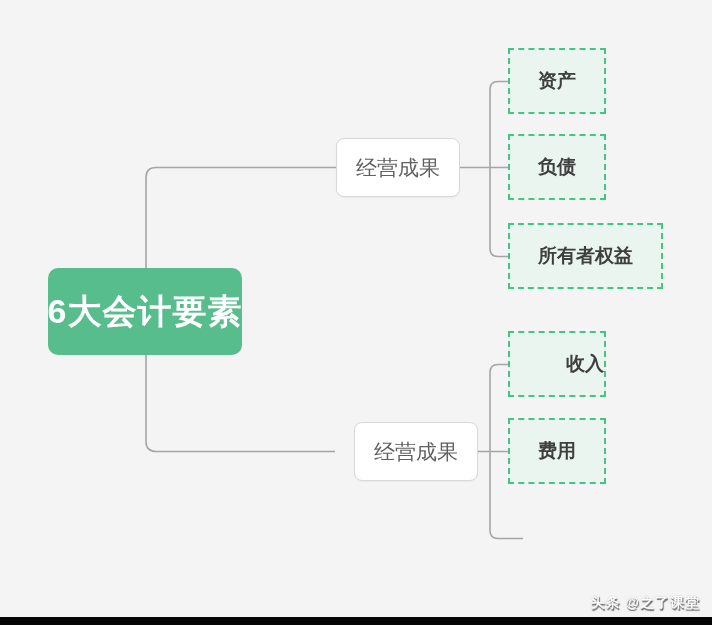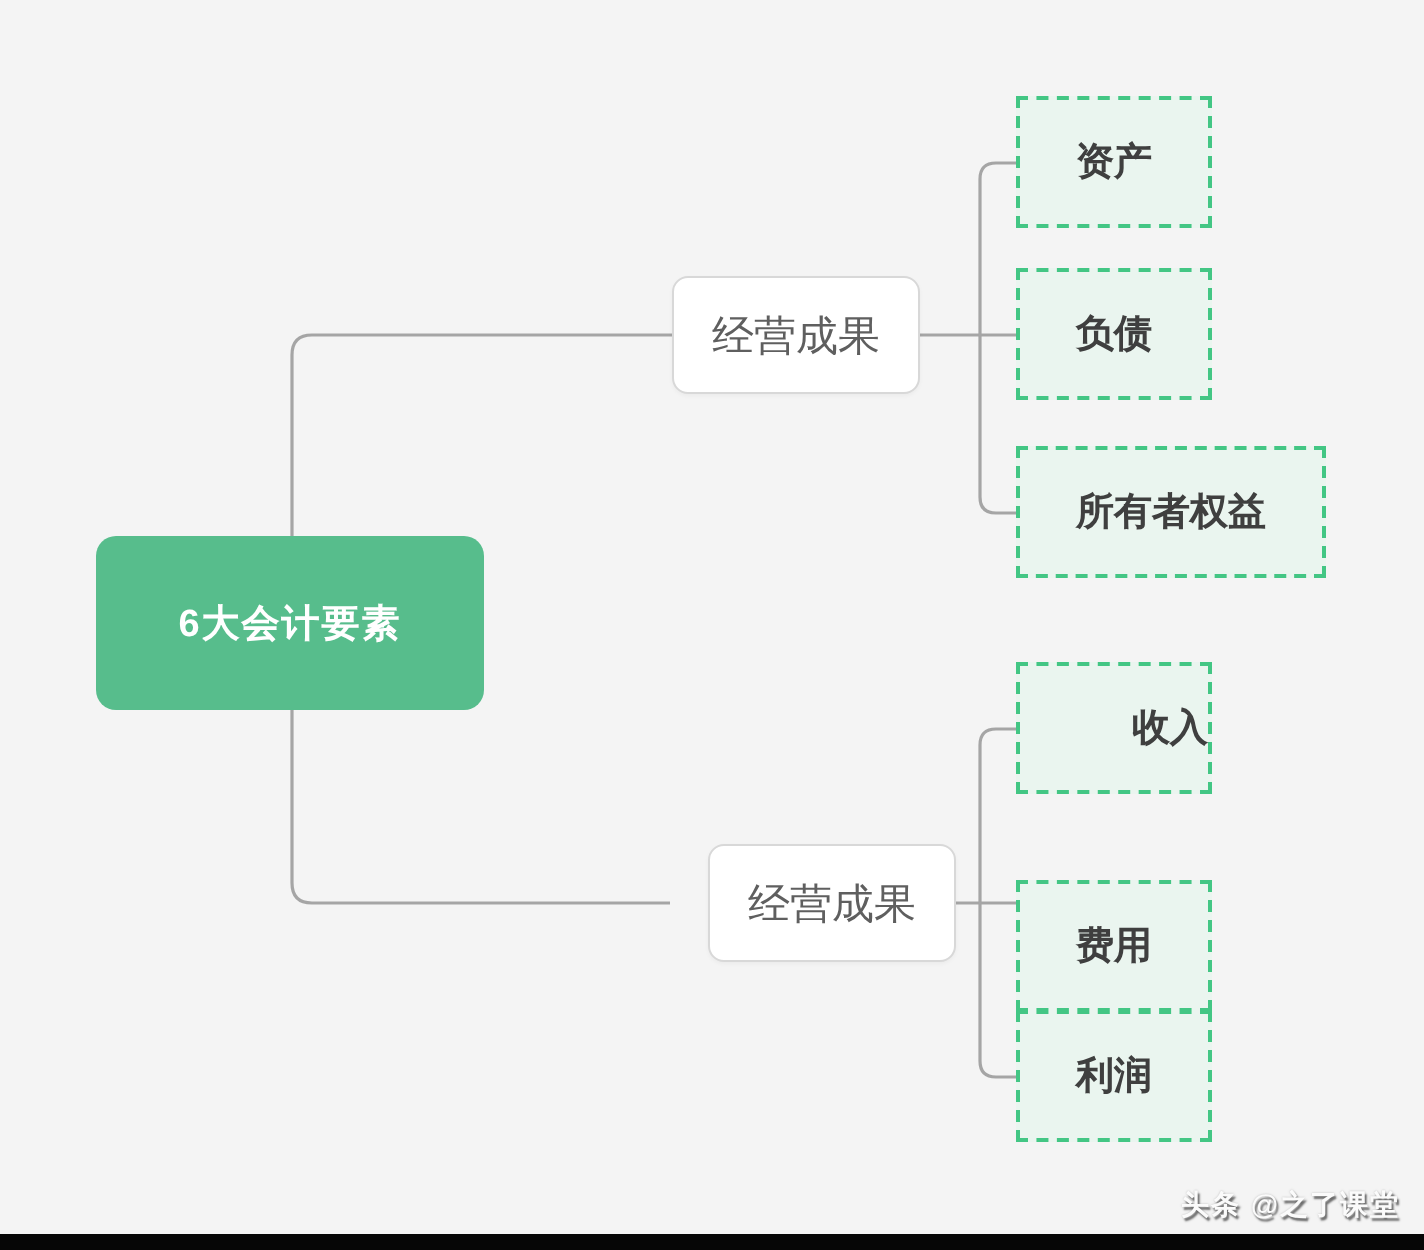--- a/index.html
+++ b/index.html
@@ -43,21 +43,21 @@
     display: flex;
     align-items: center;
     justify-content: center;
     text-align: center;
     white-space: nowrap;
   }
   .node.root {
     background: var(--root-bg);
     color: var(--root-text);
     border-radius: 10px;
-    font-size: 19px;
+    font-size: 34px;
     font-weight: bold;
     letter-spacing: 1px;
   }
   .node.branch {
     background: var(--branch-bg);
     border: 1px solid var(--branch-border);
     border-radius: 8px;
     color: var(--branch-text);
     font-size: 21px;
     box-shadow: 0 1px 2px rgba(0,0,0,0.04);
@@ -127,27 +127,24 @@
   </div>
 
   <div class="node leaf" style="left:508px; top:223px; width:155px; height:66px;">
     <span>所有者权益</span>
   </div>
 
   <div class="node leaf" style="left:508px; top:331px; width:98px; height:66px;justify-content:flex-end;">
     <span>收入</span>
   </div>
 
-  <div class="node leaf" style="left:508px; top:440px; width:98px; height:66px;">
+  <div class="node leaf" style="left:508px; top:418px; width:98px; height:66px;">
     <span>费用</span>
   </div>
 
-  <div class="node leaf" style="left:508px; top:505px; width:98px; height:66px;">
-    <span>利润</span>
-  </div>
 
   <div class="watermark">
     <span>头条 @之了课堂</span>
   </div>
 
   <div class="footer-bar"></div>
 
 </div>
 
 </body></html>

